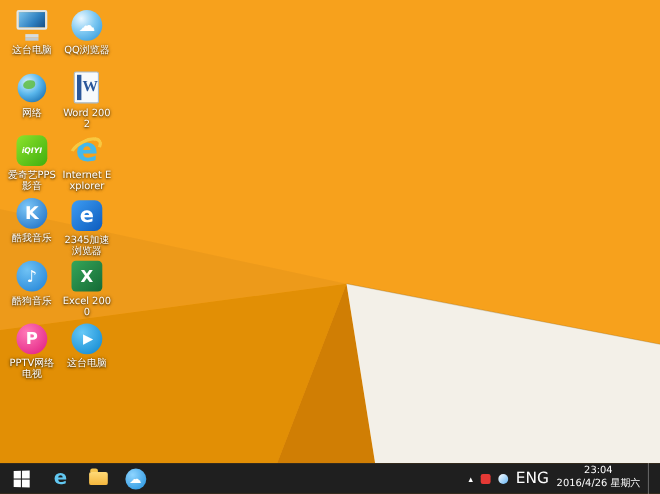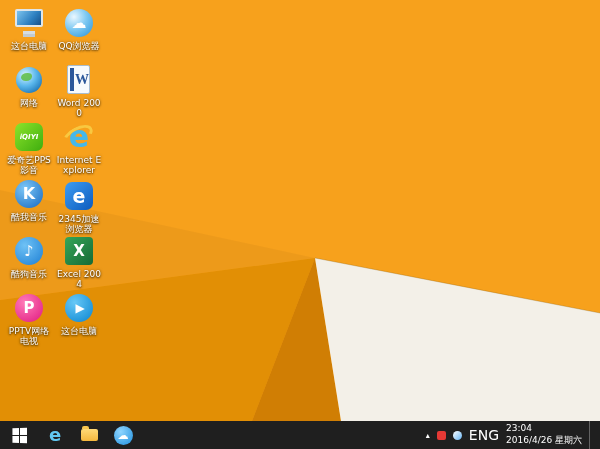--- a/index.html
+++ b/index.html
@@ -104,21 +104,21 @@
   .tb-folder::before{content:"";position:absolute;top:-3px;left:1px;width:7px;height:3px;
              background:#f7c54f;border-radius:2px 2px 0 0;}
   .tb-cloud{width:19px;height:19px;border-radius:50%;display:flex;align-items:center;justify-content:center;
             background:radial-gradient(circle at 35% 30%,#8fd5ff,#1f8fdd);color:#fff;font-size:11px;line-height:1;}
   .tray{margin-left:auto;display:flex;align-items:center;gap:7px;padding-right:4px;height:100%;}
   .tray-arrow{color:#fff;font-size:8px;cursor:pointer;}
   .tray-ic1{width:9px;height:9px;background:#e53935;border-radius:2px;cursor:pointer;}
   .tray-ic2{width:9px;height:9px;border-radius:50%;cursor:pointer;
             background:linear-gradient(135deg,#ffffff,#64b5f6);}
   .lang{color:#fff;font-size:14px;cursor:pointer;}
-  .clock{color:#fff;font-size:9px;text-align:left;line-height:1.3;cursor:pointer;}
+  .clock{color:#fff;font-size:9px;text-align:center;line-height:1.3;cursor:pointer;}
   .show-desktop{width:6px;height:28px;border-left:1px solid rgba(255,255,255,.3);cursor:pointer;}
 </style>
 </head>
 <body>
 
 <div class="desktop">
   <svg class="wallpaper" width="600" height="421" viewBox="0 0 600 421">
     <rect x="0" y="0" width="600" height="421" style="fill:var(--wp-orange,#F7A11C)"></rect>
     <polygon points="0,190 315,258 0,300" style="fill:rgba(0,0,0,0.04)"></polygon>
     <polygon points="0,300 315,258 252,421 0,421" style="fill:var(--wp-dark,#E28F05)"></polygon>
@@ -143,21 +143,21 @@
 
     <div class="dicon">
       <div class="art art-network"></div>
       <div class="dlabel">网络</div>
     </div>
 
     <div class="dicon">
       <div class="art art-word">
         <span class="g">W</span>
       </div>
-      <div class="dlabel">Word 2000</div>
+      <div class="dlabel">Word 2002</div>
     </div>
 
 
     <div class="dicon">
       <div class="art art-iqiyi">
         <span class="g">iQIYI</span>
       </div>
       <div class="dlabel">爱奇艺PPS影音</div>
     </div>
 
@@ -186,21 +186,21 @@
       <div class="art art-kugou">
         <span class="g">♪</span>
       </div>
       <div class="dlabel">酷狗音乐</div>
     </div>
 
     <div class="dicon">
       <div class="art art-excel">
         <span class="g">X</span>
       </div>
-      <div class="dlabel">Excel 2004</div>
+      <div class="dlabel">Excel 2000</div>
     </div>
 
 
     <div class="dicon">
       <div class="art art-pptv">
         <span class="g">P</span>
       </div>
       <div class="dlabel">PPTV网络电视</div>
     </div>
 

